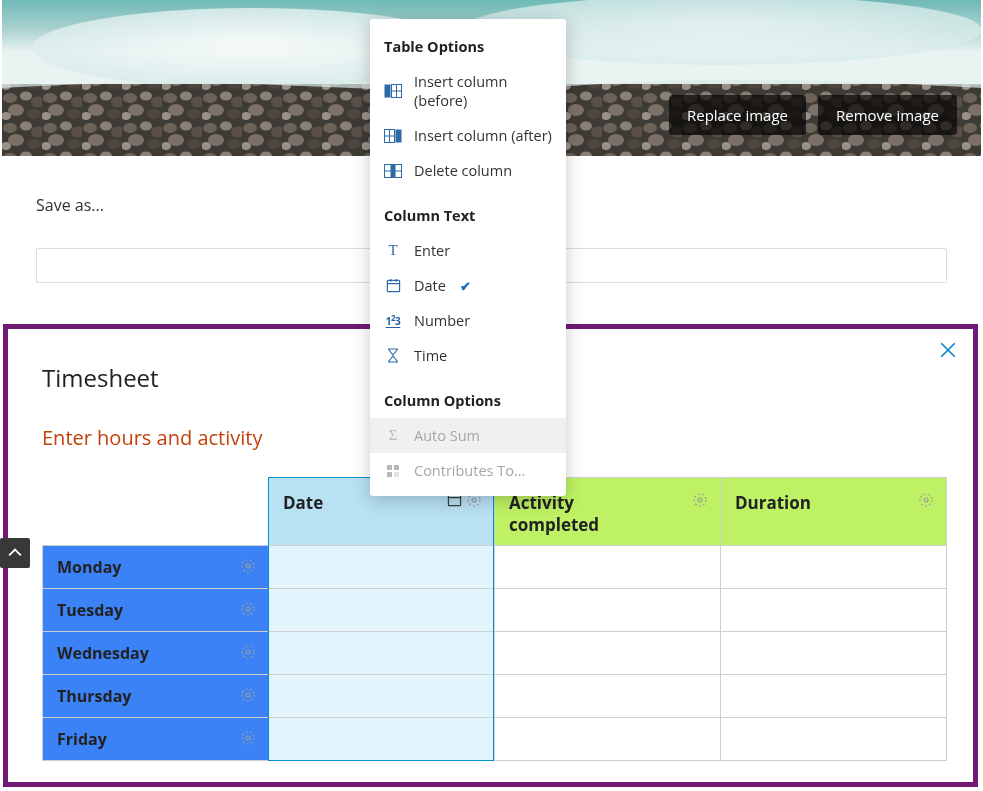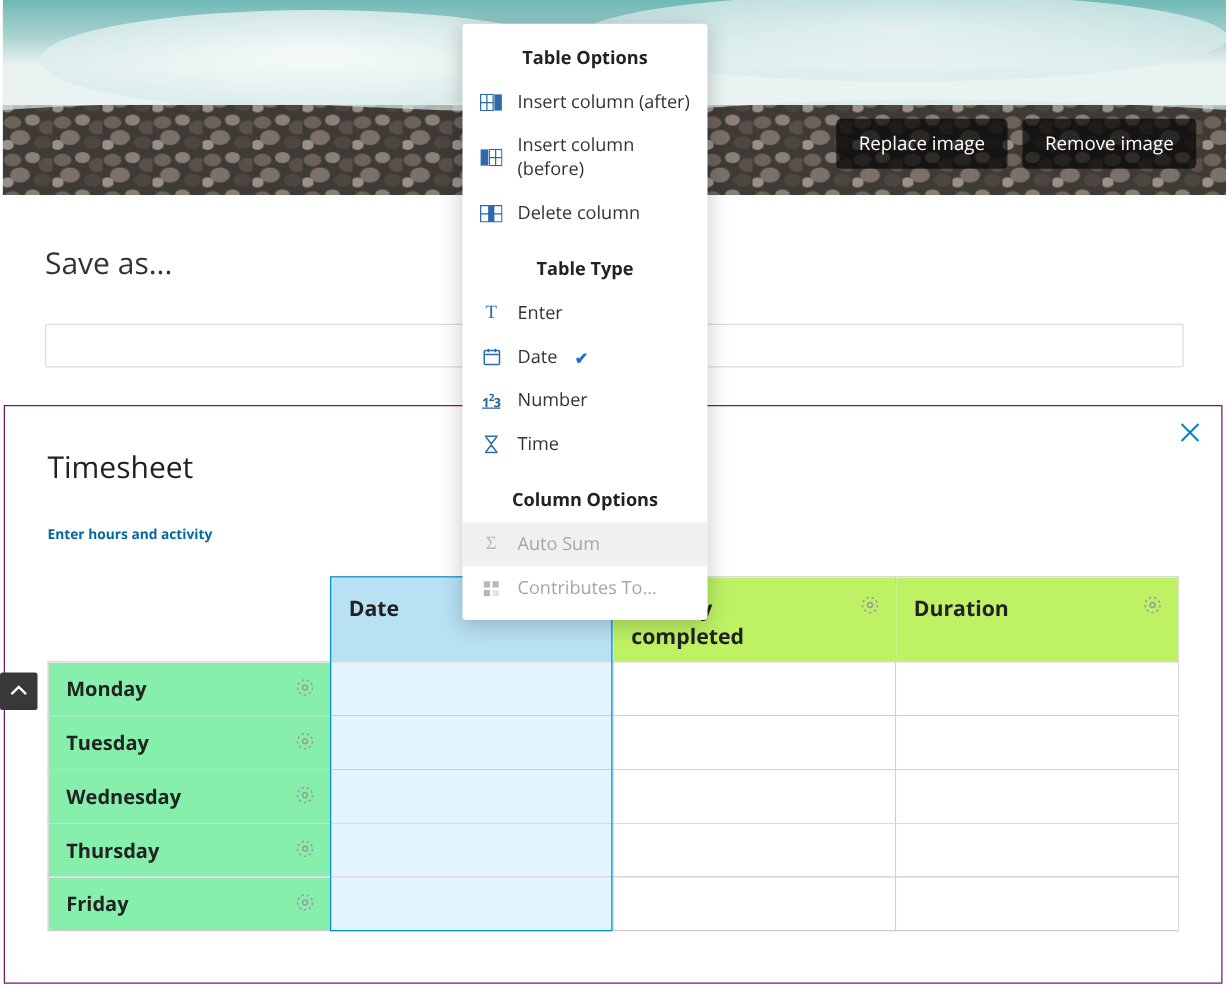--- a/index.html
+++ b/index.html
@@ -5,60 +5,60 @@
   * { box-sizing: border-box; margin: 0; padding: 0; }
   body { font-family: -apple-system, BlinkMacSystemFont, "Segoe UI", "Open Sans", sans-serif; width: 983px; height: 791px; background: #fff; position: relative; overflow: hidden; }
 
   .hero { position: relative; width: 979px; height: 156px; margin: 0 2px; overflow: hidden; }
   .hero-svg { width: 100%; height: 100%; display: block; }
 
   .hero-tools { position: absolute; top: 95px; left: 0; right: 0; display: flex; justify-content: flex-end; gap: 12px; padding-right: 24px; }
   .hero-btn { background: rgba(0,0,0,0.65); color: #fff; font-size: 15px; padding: 10px 18px; border: none; border-radius: 4px; cursor: pointer; font-family: inherit; }
 
   .content { padding: 0 36px; }
-  .save-as { font-size: 24px; color: #333; margin-top: 38px; }
+  .save-as { font-size: 16px; color: #333; margin-top: 38px; }
   .save-input { width: 100%; height: 35px; border: 1px solid #dcdcdc; border-radius: 2px; margin-top: 32px; padding: 0 10px; font-size: 14px; }
 
-  .form-outline { position: absolute; left: 3px; top: 324px; width: 975px; height: 463px; border: 1px solid #701a75; }
+  .form-outline { position: absolute; left: 3px; top: 324px; width: 975px; height: 463px; border: 5px solid #701a75; }
   .form-close { position: absolute; top: 12px; right: 16px; width: 18px; height: 18px; color: #0080c7; cursor: pointer; }
   .form-close svg { width: 18px; height: 18px; display:block; }
 
   .form-inner { padding: 32px 34px; }
   .form-title { font-size: 24px; color: #222; margin-bottom: 30px; }
-  .form-desc { font-size: 11px; color: #0369a1; margin-bottom: 26px; font-weight: bold; }
+  .form-desc { font-size: 20px; color: #c2410c; margin-bottom: 26px; }
 
   table.ts { border-collapse: collapse; width: 902px; table-layout: fixed; }
   table.ts th, table.ts td { border: 1px solid #cfcfcf; padding: 0; position: relative; }
   table.ts th.corner { border: none; background: transparent; }
 
   .colhead { background: #bef264; height: 68px; text-align: left; vertical-align: middle; }
   .colhead-inner { padding: 8px 16px 8px 14px; position: relative; height: 100%; display: flex; align-items: flex-start; }
   .colhead-label { font-weight: 700; font-size: 17px; color: #222; line-height: 1.3; padding-top: 6px; padding-right: 36px; }
   .colhead .gear { position: absolute; top: 14px; right: 12px; }
   .colhead .type-ico { position: absolute; top: 14px; right: 32px; color: #3a3a3a; display:flex; }
 
-  .rowhead { background: #86efac; height: 43px; text-align: left; }
+  .rowhead { background: #3b82f6; height: 43px; text-align: left; }
   .rowhead-inner { padding: 0 14px; height: 100%; display: flex; align-items: center; position: relative; }
   .rowhead-label { font-weight: 700; font-size: 16px; color: #222; }
   .rowhead .gear { position: absolute; right: 12px; top: 12px; }
 
   td.cell { height: 43px; background: #fff; }
 
   
   th.colhead.selected { background: #b8e0f5; }
   th.colhead.selected, td.cell.selcol { background: #e3f4fc; }
   th.colhead.selected { background: #b8e1f4; }
   .sel-col-box { position:absolute; pointer-events:none; border:1.5px solid #0091d0; }
 
   .gear { width: 16px; height: 16px; color: #9b9b9b; display: inline-flex; }
   .gear svg { width: 16px; height: 16px; display: block; }
 
   
   .menu { position: absolute; left: 370px; top: 19px; width: 196px; background: #fff; border-radius: 3px; box-shadow: 0 4px 18px rgba(0,0,0,0.22); padding-bottom: 8px; z-index: 50; }
-  .menu-section { font-weight: 700; font-size: 14.5px; color: #222; padding: 18px 14px 8px 14px; text-align: center; }
+  .menu-section { font-weight: 700; font-size: 14.5px; color: #222; padding: 18px 14px 8px 14px; }
   .menu-item { display: flex; align-items: center; gap: 12px; padding: 8px 14px 8px 14px; font-size: 14.5px; color: #333; cursor: pointer; position: relative; }
   .menu-item.hovered { background: #f1f0f0; }
   .menu-item.disabled { color: #a6a6a6; cursor: default; }
   .menu-item .mi-ico { width: 18px; height: 18px; display: inline-flex; align-items: center; justify-content: center; color: #225f9c; flex-shrink: 0; }
   .menu-item.disabled .mi-ico { color: #b8b8b8; }
   .menu-item .check { color: #1f6fc0; font-weight: 700; margin-left: 2px; font-size: 13px; }
   .mi-num { font-size: 10px; color: #225f9c; font-weight: 700; letter-spacing: -0.5px; text-decoration: underline; }
 
   
   .side-toggle { position: absolute; left: 0; top: 538px; width: 30px; height: 30px; background: #383838; color: #fff; display: flex; align-items: center; justify-content: center; border-radius: 2px; cursor: pointer; }
@@ -256,51 +256,51 @@
     <div class="sel-col-box" style="left:226px; top:0; width:226px; height:284px;"></div>
     </div>
   </div>
 </div>
 
 <div class="menu">
   <div class="menu-section">Table Options</div>
   <div class="menu-item">
     <span class="mi-ico">
         <svg width="18" height="14" viewBox="0 0 18 14">
+          <rect x="0.5" y="0.5" width="6" height="13" fill="#2c6aa8"></rect>
+          <rect x="7.5" y="0.5" width="10" height="13" fill="none" stroke="#2c6aa8"></rect>
+          <line x1="12.5" y1="0.5" x2="12.5" y2="13.5" stroke="#2c6aa8"></line>
+          <line x1="7.5" y1="7" x2="17.5" y2="7" stroke="#2c6aa8"></line>
+        </svg>
+      </span>
+    <span>Insert column (before)</span>
+  </div>
+  <div class="menu-item">
+    <span class="mi-ico">
+        <svg width="18" height="14" viewBox="0 0 18 14">
           <rect x="11.5" y="0.5" width="6" height="13" fill="#2c6aa8"></rect>
           <rect x="0.5" y="0.5" width="10" height="13" fill="none" stroke="#2c6aa8"></rect>
           <line x1="5.5" y1="0.5" x2="5.5" y2="13.5" stroke="#2c6aa8"></line>
           <line x1="0.5" y1="7" x2="10.5" y2="7" stroke="#2c6aa8"></line>
         </svg>
       </span>
     <span>Insert column (after)</span>
   </div>
   <div class="menu-item">
     <span class="mi-ico">
         <svg width="18" height="14" viewBox="0 0 18 14">
-          <rect x="0.5" y="0.5" width="6" height="13" fill="#2c6aa8"></rect>
-          <rect x="7.5" y="0.5" width="10" height="13" fill="none" stroke="#2c6aa8"></rect>
-          <line x1="12.5" y1="0.5" x2="12.5" y2="13.5" stroke="#2c6aa8"></line>
-          <line x1="7.5" y1="7" x2="17.5" y2="7" stroke="#2c6aa8"></line>
-        </svg>
-      </span>
-    <span>Insert column (before)</span>
-  </div>
-  <div class="menu-item">
-    <span class="mi-ico">
-        <svg width="18" height="14" viewBox="0 0 18 14">
           <rect x="0.5" y="0.5" width="17" height="13" fill="none" stroke="#2c6aa8"></rect>
           <rect x="6.5" y="0.5" width="5" height="13" fill="#2c6aa8"></rect>
           <line x1="0.5" y1="7" x2="17.5" y2="7" stroke="#2c6aa8"></line>
         </svg>
       </span>
     <span>Delete column</span>
   </div>
 
-  <div class="menu-section">Table Type</div>
+  <div class="menu-section">Column Text</div>
   <div class="menu-item">
     <span class="mi-ico">
         <span style="font-family:Georgia,serif;font-size:15px;color:#2c6aa8;">T</span>
       </span>
     <span>Enter</span>
   </div>
   <div class="menu-item">
     <span class="mi-ico">
         <svg width="15" height="15" viewBox="0 0 16 16">
           <rect x="1.5" y="2.5" width="13" height="12" rx="1" fill="none" stroke="#2c6aa8" stroke-width="1.3"></rect>

